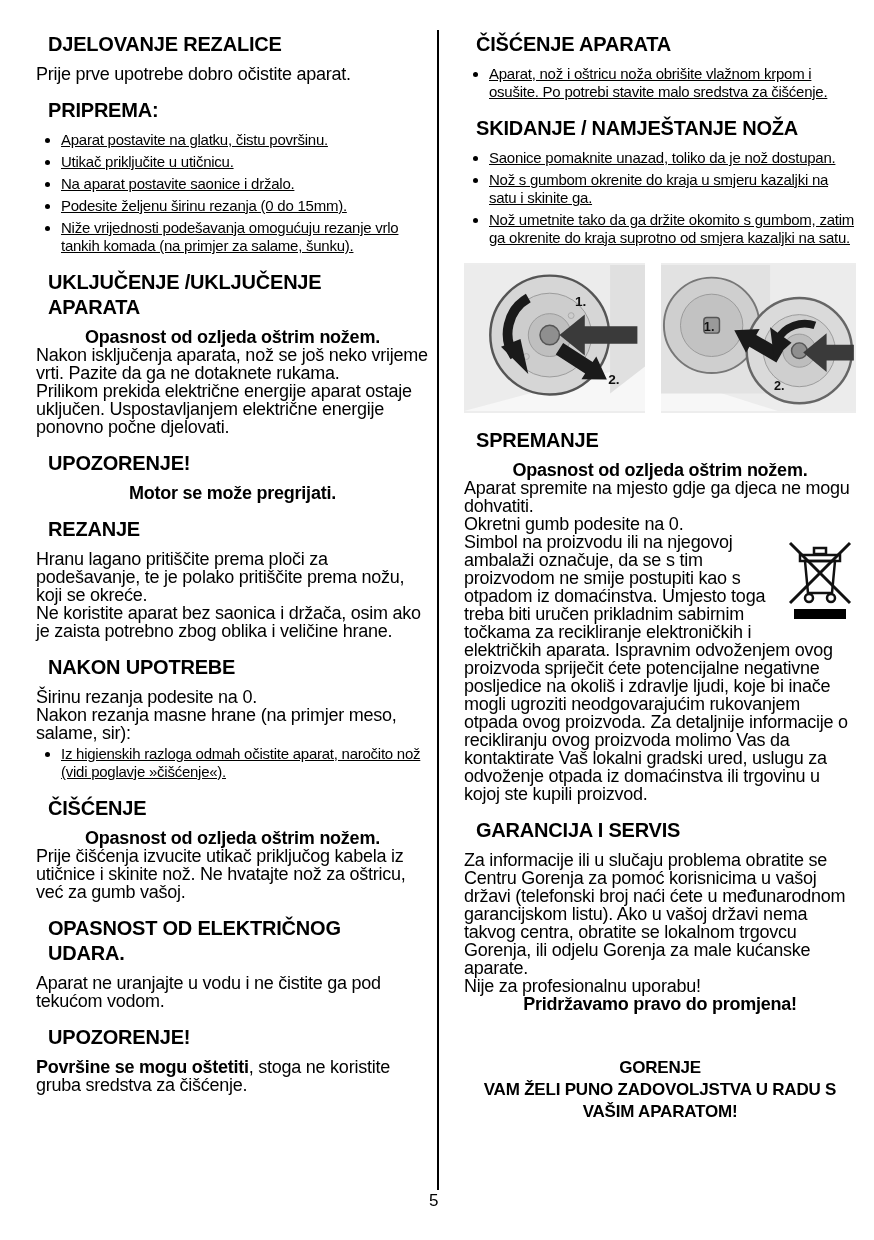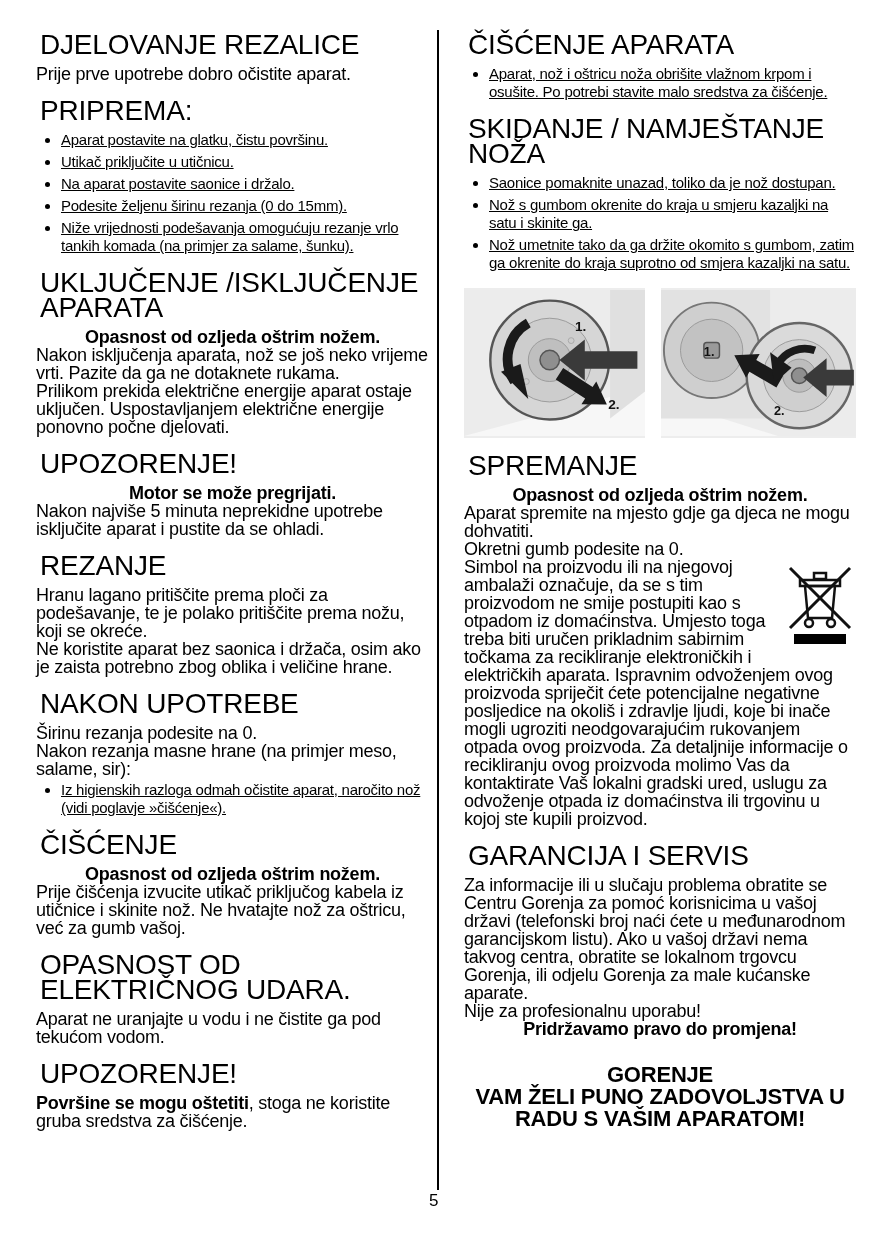--- a/index.html
+++ b/index.html
@@ -9,61 +9,60 @@
   }
   .col { position:absolute; top:30px; width:393px; }
   .col-left  { left:36px; }
   .col-right { left:464px; width:392px; }
   .divider {
     position:absolute; left:437px; top:30px; height:1160px; width:2px;
     background:#000;
   }
   .page-num { position:absolute; left:429px; top:1191px; font-size:17px; }
 
-  h2.sec { font-size:28px; font-weight:normal; line-height:25px; margin:15px 4px 8px; letter-spacing:-0.2px; }
+  h2.sec { font-size:20px; font-weight:bold; line-height:25px; margin:15px 12px 8px; letter-spacing:-0.2px; }
   .col h2.sec:first-child { margin-top:2px; }
   p.body { font-size:18px; line-height:18px; letter-spacing:-0.25px; margin:0; }
   .lead { font-weight:bold;text-align:center; }
   ul.blist { list-style:disc; margin:3px 0 0 0; padding-left:25px;text-decoration:underline; }
   ul.blist li { font-size:15px; line-height:18px; letter-spacing:-0.25px; margin:0 0 4px 0; }
 
   .figures { display:flex; gap:16px; margin:16px 0 4px 0; }
   .figure { background:#ededed; }
 
   .weee { float:right; width:72px; height:86px; margin:2px 0 4px 10px; }
 
-  .footer { margin-top:26px; text-align:center; font-weight:bold; font-size:22px; line-height:22px; letter-spacing:-0.2px; }
+  .footer { margin-top:44px; text-align:center; font-weight:bold; font-size:17px; line-height:22px; letter-spacing:-0.2px; }
 </style>
 </head>
 <body>
 
 <div class="page">
 
   <div class="col col-left">
 
     <h2 class="sec">DJELOVANJE REZALICE</h2>
     <p class="body">Prije prve upotrebe dobro očistite aparat.</p>
 
     <h2 class="sec">PRIPREMA:</h2>
     <ul class="blist">
       <li>Aparat postavite na glatku, čistu površinu.</li>
       <li>Utikač priključite u utičnicu.</li>
       <li>Na aparat postavite saonice i držalo.</li>
       <li>Podesite željenu širinu rezanja (0 do 15mm).</li>
       <li>Niže vrijednosti podešavanja omogućuju rezanje vrlo tankih komada (na primjer za salame, šunku).</li>
     </ul>
 
-    <h2 class="sec">UKLJUČENJE /ISKLJUČENJE APARATA</h2>
+    <h2 class="sec">UKLJUČENJE /UKLJUČENJE APARATA</h2>
     <p class="body lead">Opasnost od ozljeda oštrim nožem.</p>
     <p class="body">Nakon isključenja aparata, nož se još neko vrijeme vrti. Pazite da ga ne dotaknete rukama.</p>
     <p class="body">Prilikom prekida električne energije aparat ostaje uključen. Uspostavljanjem električne energije ponovno počne djelovati.</p>
 
     <h2 class="sec">UPOZORENJE!</h2>
     <p class="body lead">Motor se može pregrijati.</p>
-    <p class="body">Nakon najviše 5 minuta neprekidne upotrebe isključite aparat i pustite da se ohladi.</p>
 
     <h2 class="sec">REZANJE</h2>
     <p class="body">Hranu lagano pritiščite prema ploči za podešavanje, te je polako pritiščite prema nožu, koji se okreće.</p>
     <p class="body">Ne koristite aparat bez saonica i držača, osim ako je zaista potrebno zbog oblika i veličine hrane.</p>
 
     <h2 class="sec">NAKON UPOTREBE</h2>
     <p class="body">Širinu rezanja podesite na 0.</p>
     <p class="body">Nakon rezanja masne hrane (na primjer meso, salame, sir):</p>
     <ul class="blist">
       <li>Iz higienskih razloga odmah očistite aparat, naročito nož (vidi poglavje »čišćenje«).</li>

